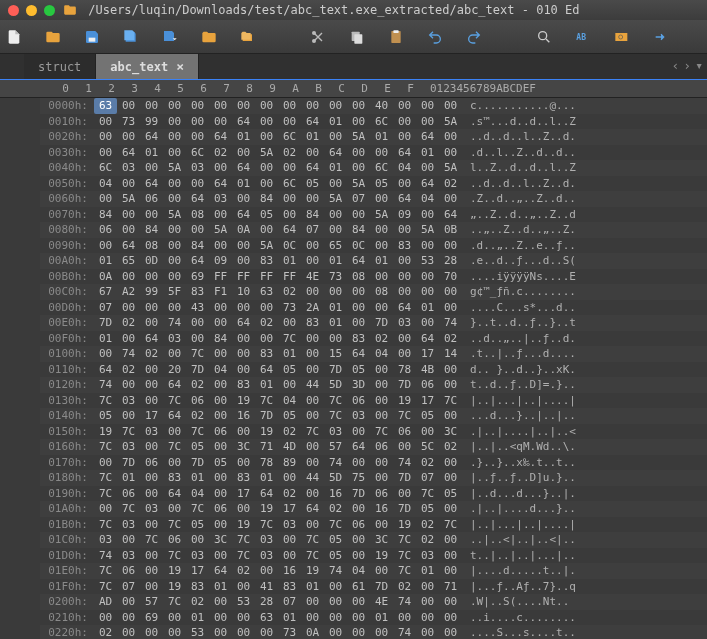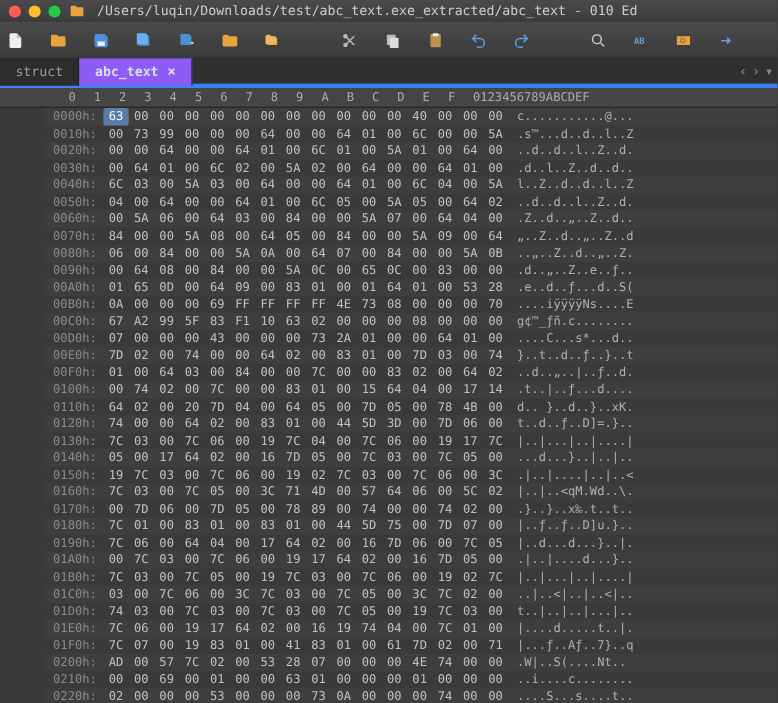--- a/index.html
+++ b/index.html
@@ -40,28 +40,28 @@
     .tb-btn {
       width: 24px; height: 24px; display: flex; align-items: center; justify-content: center;
       border-radius: 3px; cursor: pointer;
     }
     .tb-sep { width: 1px; height: 20px; background: #555; margin: 0 4px; }
     .hex-btn {
       padding: 2px 6px; background: #555; border-radius: 3px; font-size: 14px; color: #ddd;
     }
     .tabbar {
       height: 26px; background: #303030; display: flex; align-items: center;
-      border-bottom: 4px solid #3b82f6; position: relative;
+      border-bottom: 1px solid #3b82f6; position: relative; padding-left: 24px;
     }
     .tab {
       padding: 5px 14px; background: #2c2c2c; color: #999;
       border-right: 1px solid #222; font-size: 12px;
       display: flex; align-items: center; gap: 8px;
     }
-    .tab.active { background: #8b5cf6; color: #ddd; font-weight: bold; }
+    .tab.active { background: #737373; color: #ddd; font-weight: bold; }
     .tab-close { cursor: pointer; font-size: 13px; }
     .tab-nav { position: absolute; right: 4px; top: 4px; display: flex; gap: 4px; color: #888; }
     .tab-nav span { cursor: pointer; font-size: 13px; }
     .hex-header {
       display: flex; background: #454545; color: #aaa; font-size: 11px;
       border-bottom: 1px solid #222; padding: 2px 0;
     }
     .h-offset { width: 54px; text-align: right; padding-right: 6px; }
     .h-bytes { display: flex; }
     .h-bytes span { width: 23px; text-align: center; }

